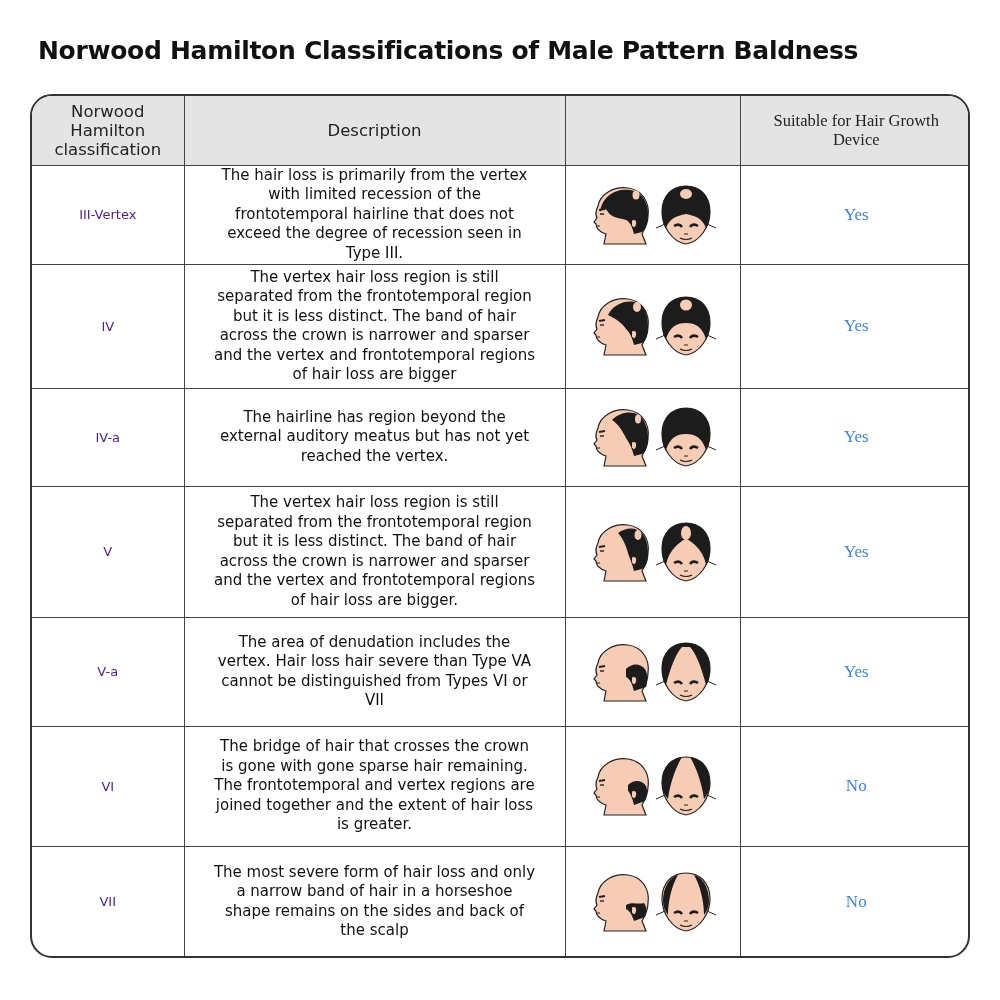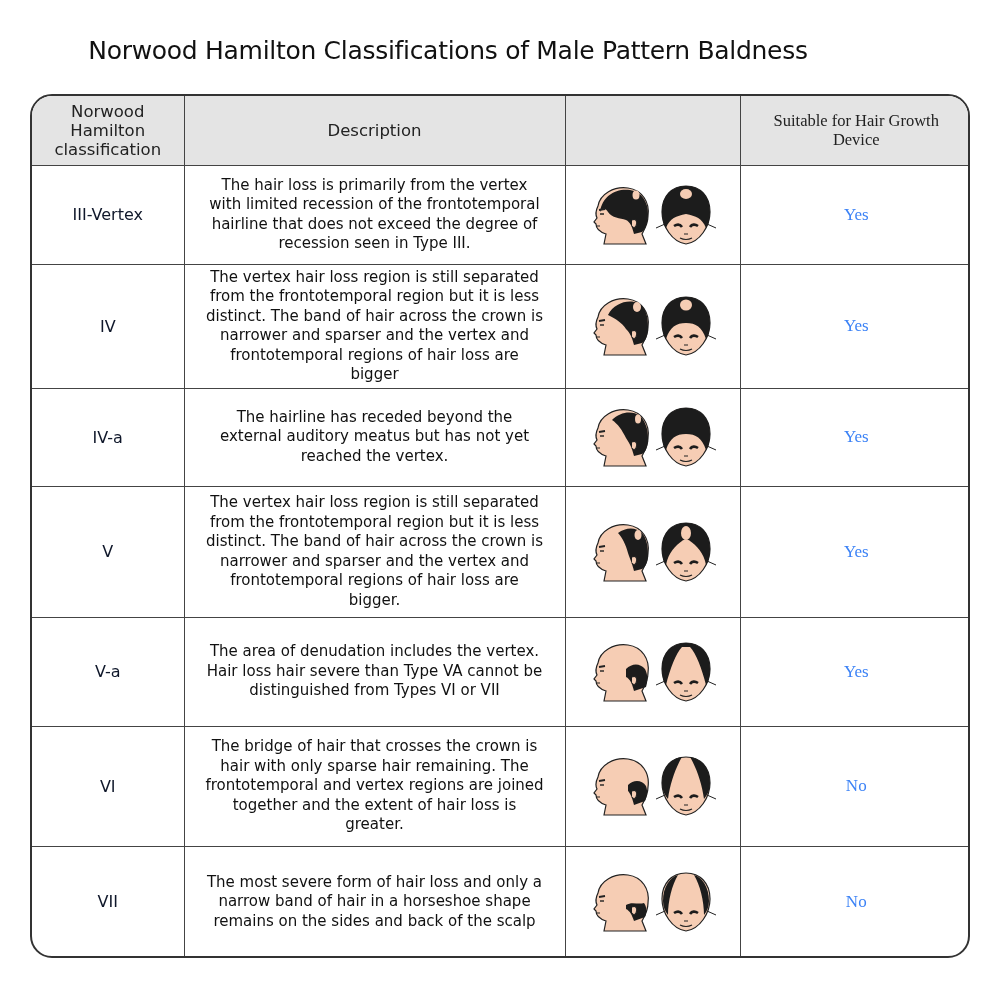--- a/index.html
+++ b/index.html
@@ -1,41 +1,41 @@
 <!DOCTYPE html>
 <html><head>
   <meta charset="utf-8">
   <style>
     * { box-sizing: border-box; margin: 0; padding: 0; }
     html, body { width: 1000px; height: 1000px; background: #ffffff; overflow: hidden; }
     body { font-family: "DejaVu Sans", sans-serif; color: #1a1a1a; position: relative; }
 
     .title {
       position: absolute; top: 36px; left: 0; width: 896px;
-      text-align: center; font-size: 25px; font-weight: normal; letter-spacing: -0.3px;
+      text-align: center; font-size: 25px; font-weight: bold; letter-spacing: -0.3px;
       color: #111;
     }
 
     .table-wrap {
       position: absolute; left: 30px; top: 94px; width: 940px; height: 864px;
       border: 2px solid #333; border-radius: 22px; overflow: hidden; background: #fff;
     }
     table { border-collapse: collapse; width: 100%; height: 100%; table-layout: fixed; }
     th, td { border: 1.5px solid #444; text-align: center; vertical-align: middle; }
     tr > :first-child { border-left: none; margin-left: 20px; }
     tr > :last-child { border-right: none; font-family: Liberation Serif, serif; }
     thead tr th { border-top: none; }
     tbody tr:last-child td { border-bottom: none; text-align: center; }
 
     th {
       background: #e4e4e4; font-weight: normal; font-size: 16.5px; line-height: 19px; color: #222;
       height: 69px;
     }
-    td.cls { font-size: 16px; color: #0f172a; }
-    td.desc { font-size: 15px; line-height: 19.5px; color: #111; padding: 0 20px; }
+    td.cls { font-size: 13px; color: #4c1d95; }
+    td.desc { font-size: 15px; line-height: 19.5px; color: #111; padding: 0 29px; }
     td.suit { font-size: 17px; color: #3b82f6; }
     td.illus { padding: 0; }
     .illus-box { display: flex; justify-content: center; align-items: center; gap: 4px; }
     .illus-box svg { display: block; }
   </style>
 </head>
 <body>
 
 <div class="title">Norwood Hamilton Classifications of Male Pattern Baldness</div>
 
@@ -105,21 +105,21 @@
                 <path d="M18 44 C21 42 24 42 26 45 M42 44 C39 42 36 42 34 45" stroke="#1c1c1c" stroke-width="2.6" fill="none"></path>
                 <path d="M24 56 C28 58 32 58 36 56" stroke="#222" stroke-width="1.2" fill="none"></path>
                 <path d="M28 52 L32 52" stroke="#222" stroke-width="1"></path>
               </svg>
             </div>
           </td>
         <td class="suit">Yes</td>
       </tr>
       <tr style="height:98px">
         <td class="cls">IV-a</td>
-        <td class="desc">The hairline has receded beyond the external auditory meatus but has not yet reached the vertex.</td>
+        <td class="desc">The hairline has region beyond the external auditory meatus but has not yet reached the vertex.</td>
         <td class="illus">
             <div class="illus-box">
               <svg width="62" height="66" viewBox="0 0 62 66">
                 <path d="M14 62 L16 52 C10 50 6 46 6 42 L4 40 L7 36 C5 32 6 28 8 24 C10 12 24 4 38 6 C52 8 60 20 58 34 C58 42 54 48 52 52 L56 62 Z" fill="#f6cdb4" stroke="#222" stroke-width="1.2"></path>
                 <path d="M22 16 C30 8 42 6 50 12 C56 18 58 26 58 34 C58 42 56 48 52 50 L44 52 C42 44 40 40 36 34 C32 26 28 20 22 16 Z" fill="#1c1c1c"></path>
                 <ellipse cx="48" cy="15" rx="3" ry="4.5" fill="#f6cdb4"></ellipse>
                 <path d="M42 38 C46 36 48 40 46 44 C45 46 43 46 42 44" fill="#f6cdb4" stroke="#222" stroke-width="1.1"></path>
                 <path d="M9 28 L15 27" stroke="#222" stroke-width="1.8"></path>
                 <path d="M10 32 L14 32" stroke="#222" stroke-width="1.4"></path>
                 <path d="M7 44 L10 44" stroke="#222" stroke-width="1"></path>
@@ -183,21 +183,21 @@
                 <path d="M18 44 C21 42 24 42 26 45 M42 44 C39 42 36 42 34 45" stroke="#1c1c1c" stroke-width="2.6" fill="none"></path>
                 <path d="M24 56 C28 58 32 58 36 56" stroke="#222" stroke-width="1.2" fill="none"></path>
                 <path d="M28 52 L32 52" stroke="#222" stroke-width="1"></path>
               </svg>
             </div>
           </td>
         <td class="suit">Yes</td>
       </tr>
       <tr style="height:120px">
         <td class="cls">VI</td>
-        <td class="desc">The bridge of hair that crosses the crown is hair with only sparse hair remaining. The frontotemporal and vertex regions are joined together and the extent of hair loss is greater.</td>
+        <td class="desc">The bridge of hair that crosses the crown is gone with gone sparse hair remaining. The frontotemporal and vertex regions are joined together and the extent of hair loss is greater.</td>
         <td class="illus">
             <div class="illus-box">
               <svg width="62" height="66" viewBox="0 0 62 66">
                 <path d="M14 62 L16 52 C10 50 6 46 6 42 L4 40 L7 36 C5 32 6 28 8 24 C10 12 24 4 38 6 C52 8 60 20 58 34 C58 42 54 48 52 52 L56 62 Z" fill="#f6cdb4" stroke="#222" stroke-width="1.2"></path>
                 <path d="M38 32 C44 26 52 27 56 33 C58 38 57 44 55 48 L44 52 C42 44 40 40 38 38 Z" fill="#1c1c1c"></path>
                 <path d="M42 38 C46 36 48 40 46 44 C45 46 43 46 42 44" fill="#f6cdb4" stroke="#222" stroke-width="1.1"></path>
                 <path d="M9 28 L15 27" stroke="#222" stroke-width="1.8"></path>
                 <path d="M10 32 L14 32" stroke="#222" stroke-width="1.4"></path>
                 <path d="M7 44 L10 44" stroke="#222" stroke-width="1"></path>
               </svg>

